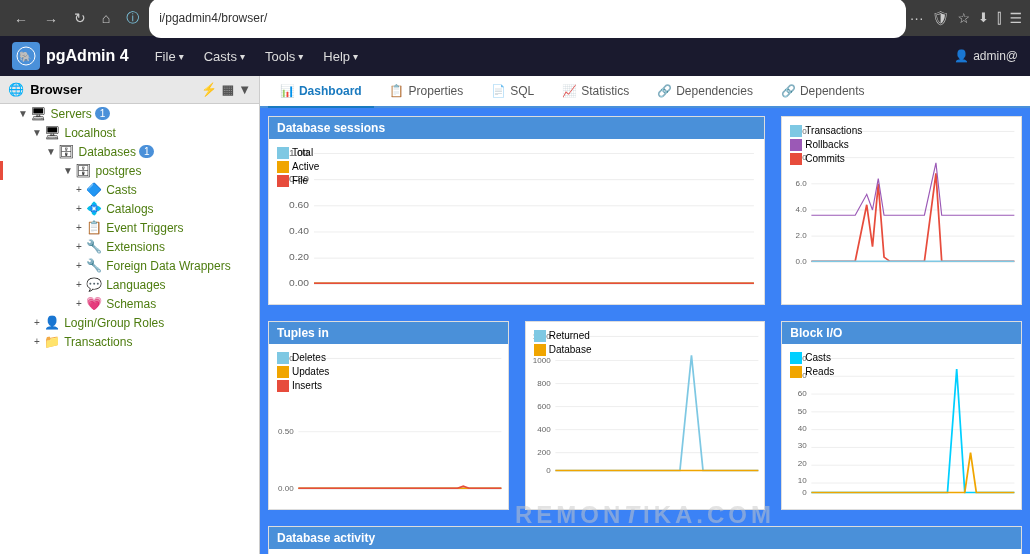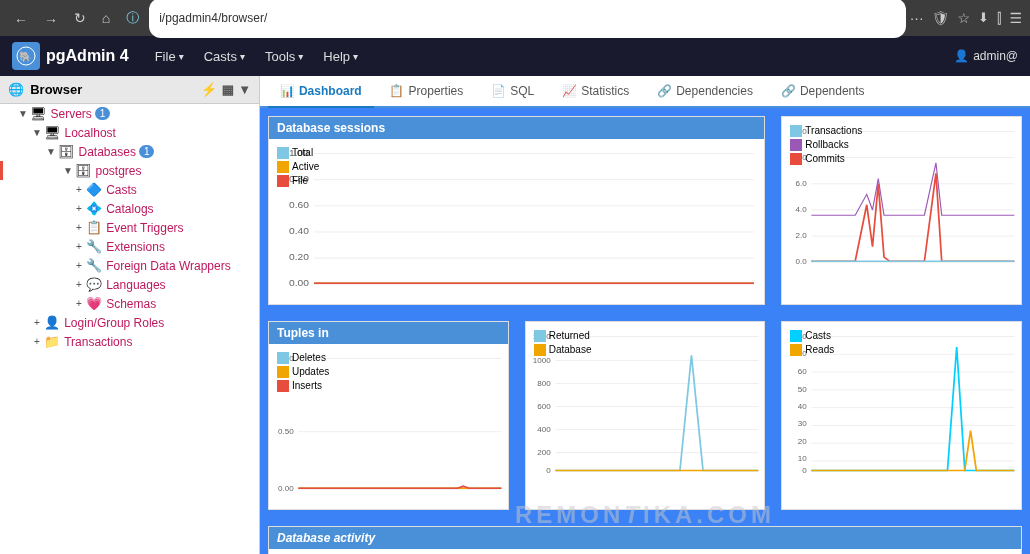--- a/index.html
+++ b/index.html
@@ -132,21 +132,21 @@
       text-align: center;
       color: #555;
       font-size: 10px;
     }
     .tree-item .icon {
       margin-right: 4px;
       font-size: 13px;
     }
     .tree-item .label {
       font-size: 12px;
-      color: #be185d;
+      color: #4d7c0f;
     }
     .badge {
       background: #4a90d9;
       color: white;
       border-radius: 10px;
       padding: 1px 5px;
       font-size: 10px;
       margin-left: 3px;
     }
     .indent1 { padding-left: 16px; }
@@ -223,21 +223,20 @@
       height: 165px;
       position: relative;
       overflow: hidden;
     }
     .chart-footer {
       background: #4a90d9;
       color: white;
       padding: 4px 8px;
       font-size: 12px;
       font-weight: bold;
-      font-style: italic;
     }
 
     
     .chart-area {
       width: 100%;
       height: 100%;
     }
 
     
     .legend {
@@ -589,20 +588,23 @@
             </div>
             <div class="legend-item">
               <span class="legend-color" style="background:#f0a500;"></span>
               <span>Database</span>
             </div>
           </div>
         </div>
       </div>
 
       <div class="chart-card">
+        <div class="chart-header">
+          <span>Block I/O</span>
+        </div>
         <div class="chart-body">
           <svg class="chart-area" viewBox="0 0 200 150" preserveAspectRatio="none">
             <text x="18" y="12" font-size="7" fill="#666" text-anchor="end">80</text>
             <text x="18" y="29" font-size="7" fill="#666" text-anchor="end">70</text>
             <text x="18" y="46" font-size="7" fill="#666" text-anchor="end">60</text>
             <text x="18" y="63" font-size="7" fill="#666" text-anchor="end">50</text>
             <text x="18" y="79" font-size="7" fill="#666" text-anchor="end">40</text>
             <text x="18" y="96" font-size="7" fill="#666" text-anchor="end">30</text>
             <text x="18" y="113" font-size="7" fill="#666" text-anchor="end">20</text>
             <text x="18" y="129" font-size="7" fill="#666" text-anchor="end">10</text>

